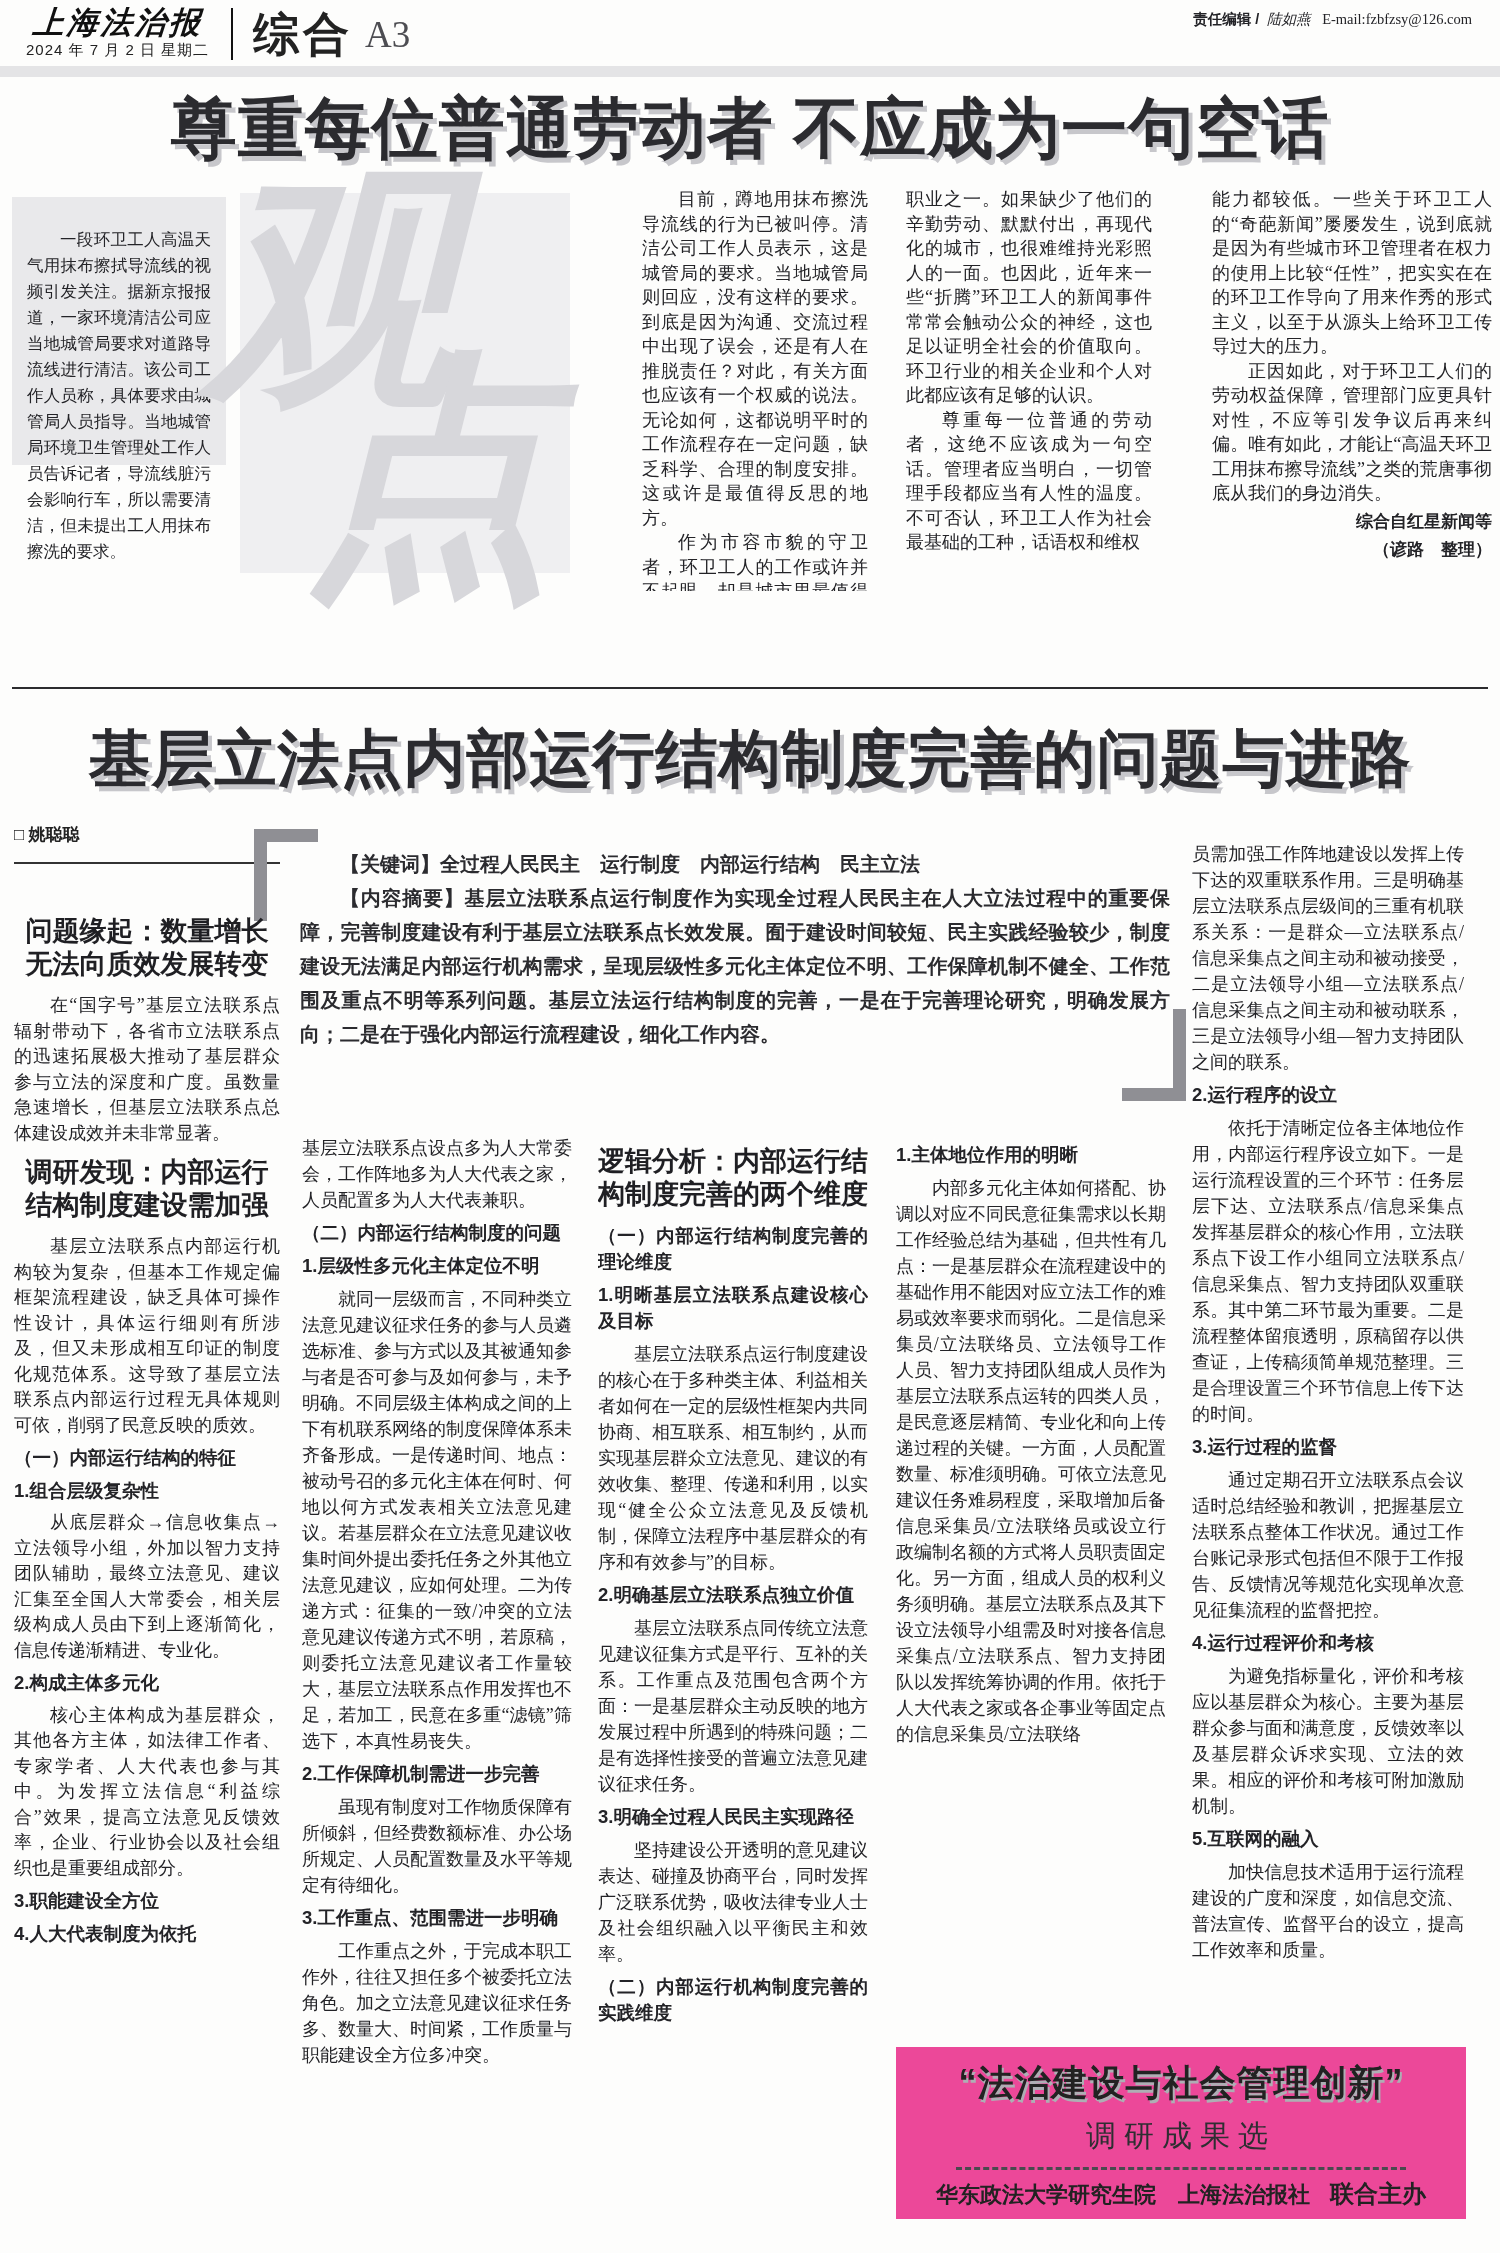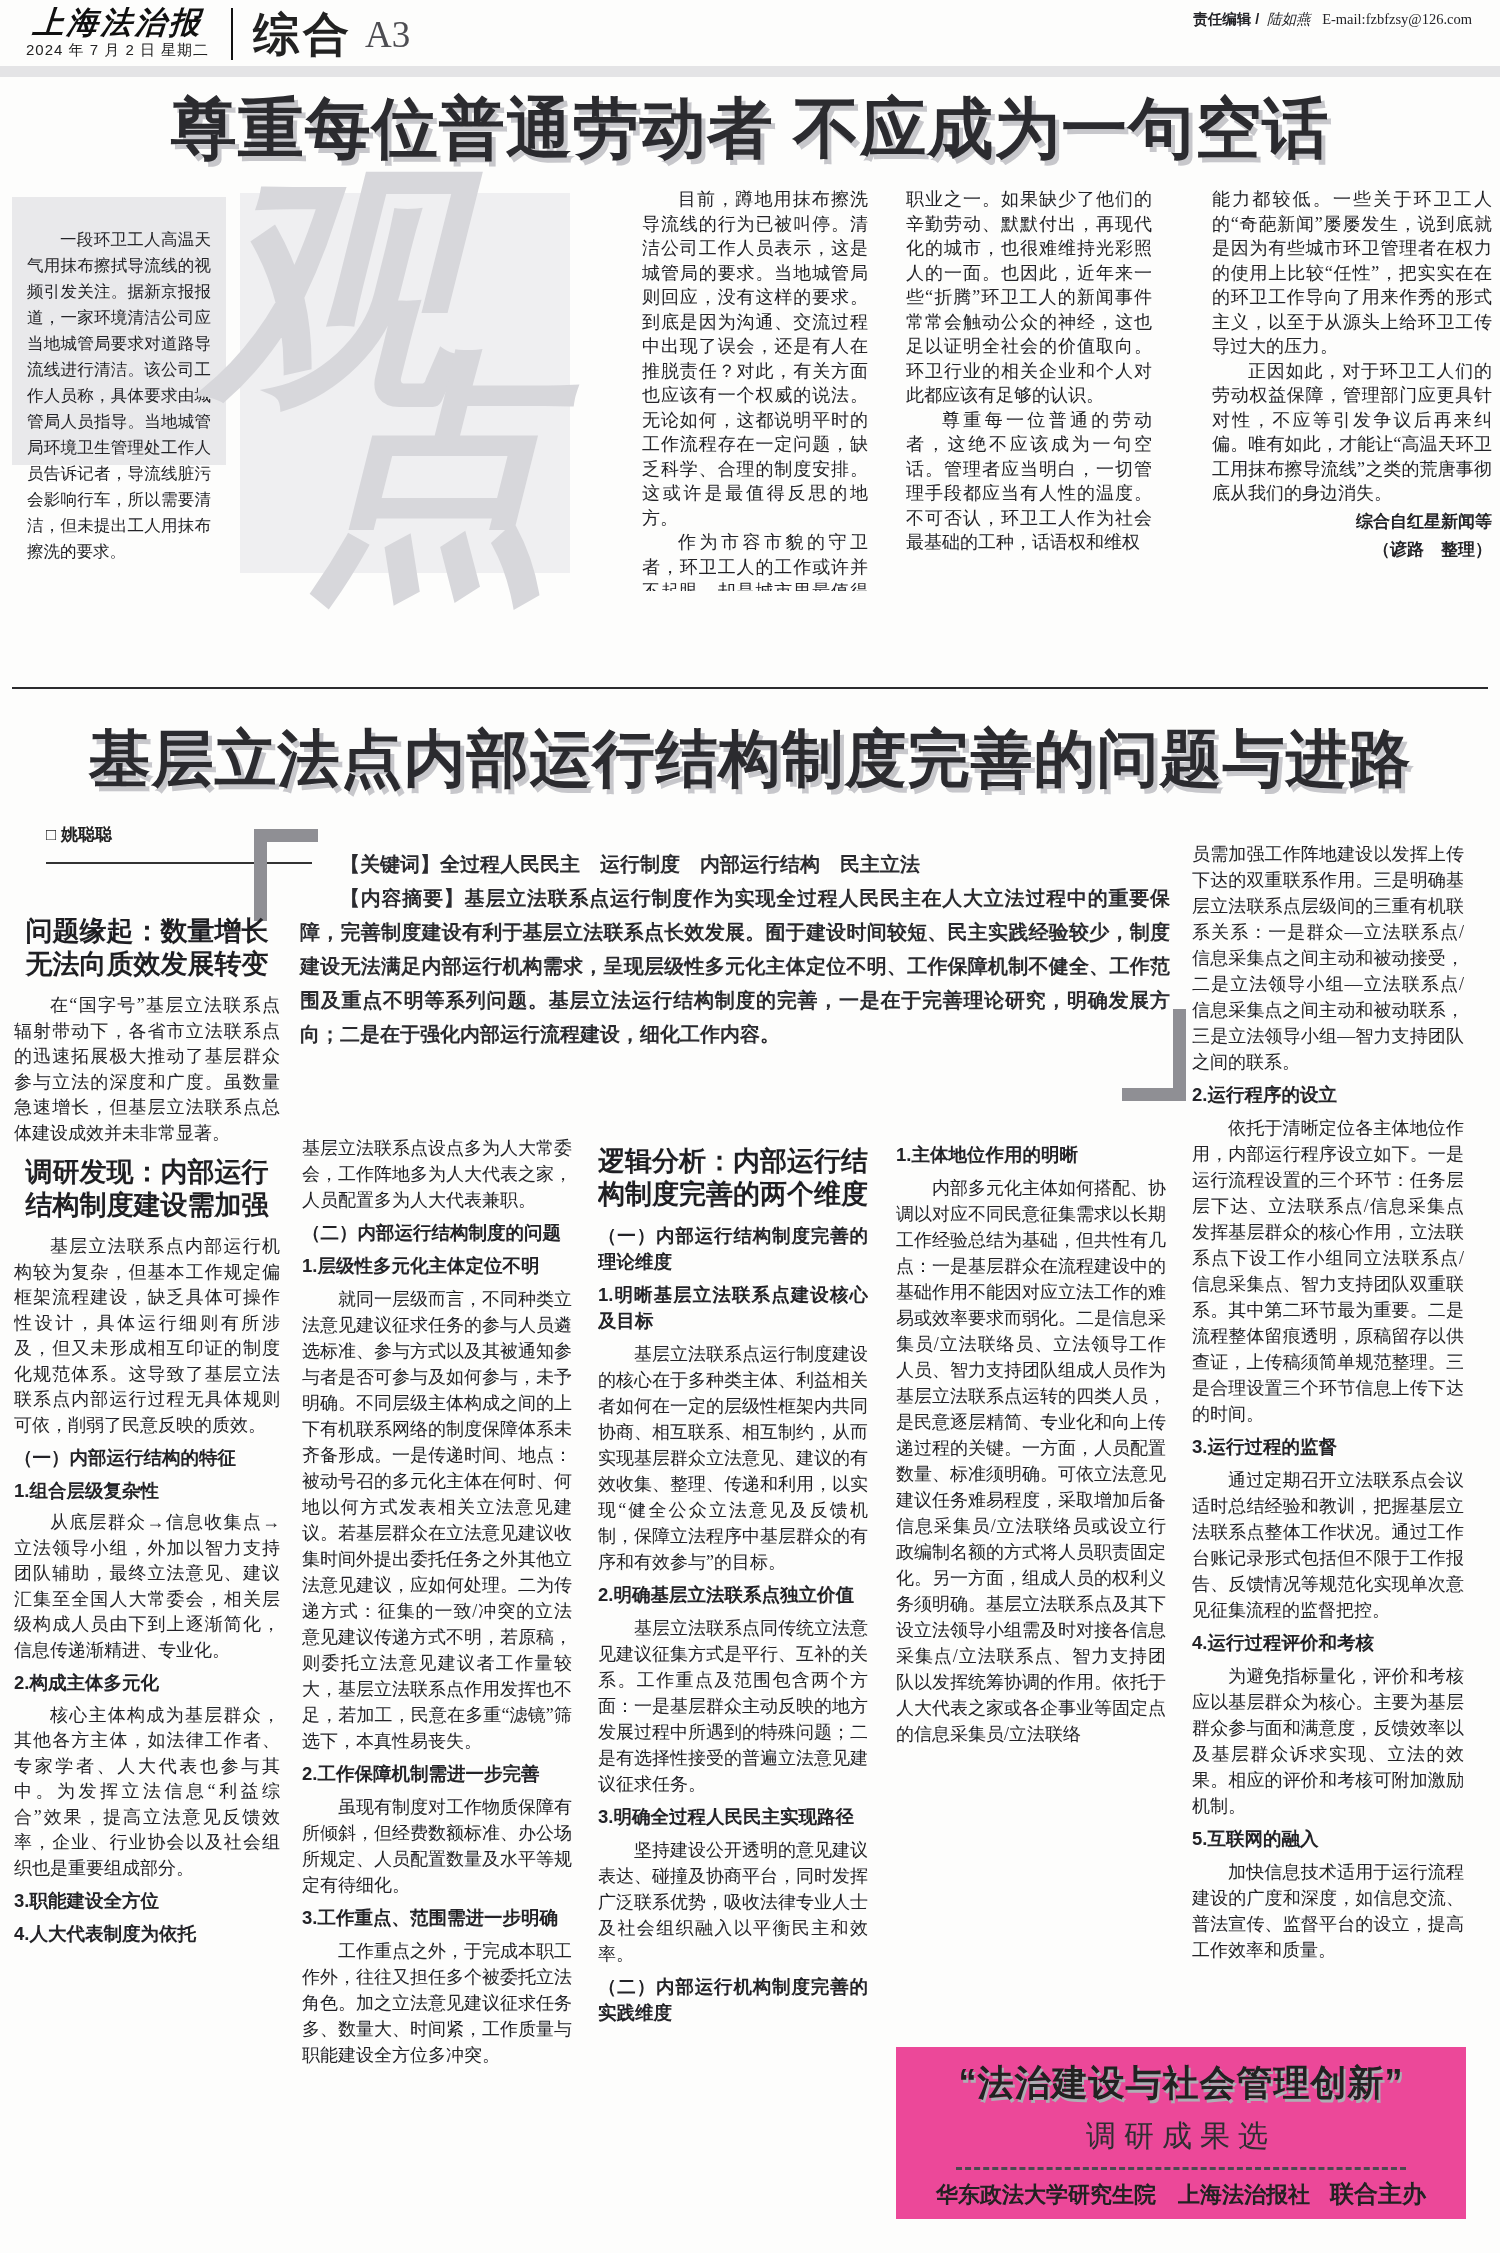--- a/index.html
+++ b/index.html
@@ -39,22 +39,22 @@
   .wm-guan{left:-34px;top:-28px;}
   .wm-dian{left:64px;top:158px;}
   .a1col{position:absolute;top:16px;font-size:18px;line-height:24.5px;text-align:justify;overflow:hidden;height:404px;}
   .a1col1{left:642px;width:226px;}
   .a1col2{left:906px;width:246px;}
   .a1col3{left:1212px;width:280px;}
   
   .divider{height:2px;background:#2c2c2e;margin:46px 12px 0 12px;}
   
   .article2{position:relative;height:1406px;margin-top:22px;}
-  .author{position:absolute;left:14px;top:6px;width:266px;font-family:Liberation Sans, sans-serif;
-    font-weight:bold;font-size:17px;border-bottom:2px solid #333;padding-bottom:16px;color:#222;margin-left:32px;}
+  .author{position:absolute;left:14px;top:6px;width:266px;font-family:Liberation Serif, serif;
+    font-weight:bold;font-size:17px;border-bottom:2px solid #333;padding-bottom:16px;color:#222;}
   .abstract{position:absolute;left:300px;top:30px;width:870px;height:250px;
     font-family:"Liberation Sans",sans-serif;font-weight:bold;font-size:20px;line-height:34px;
     text-align:justify;color:#2b2b2f;}
   .abstract p{margin:0;text-indent:2em;}
   .abs-bracket-tl{position:absolute;left:-46px;top:-18px;width:64px;height:92px;box-sizing:border-box;
     border-left:13px solid #8f8f94;border-top:13px solid #8f8f94;}
   .abs-bracket-br{position:absolute;right:-16px;bottom:-4px;width:64px;height:92px;box-sizing:border-box;
     border-right:13px solid #8f8f94;border-bottom:13px solid #8f8f94;}
   .a2col{position:absolute;font-size:18px;line-height:26px;text-align:justify;overflow:hidden;}
   .a2col1{left:14px;top:88px;width:266px;height:1312px;line-height:25.5px;}

